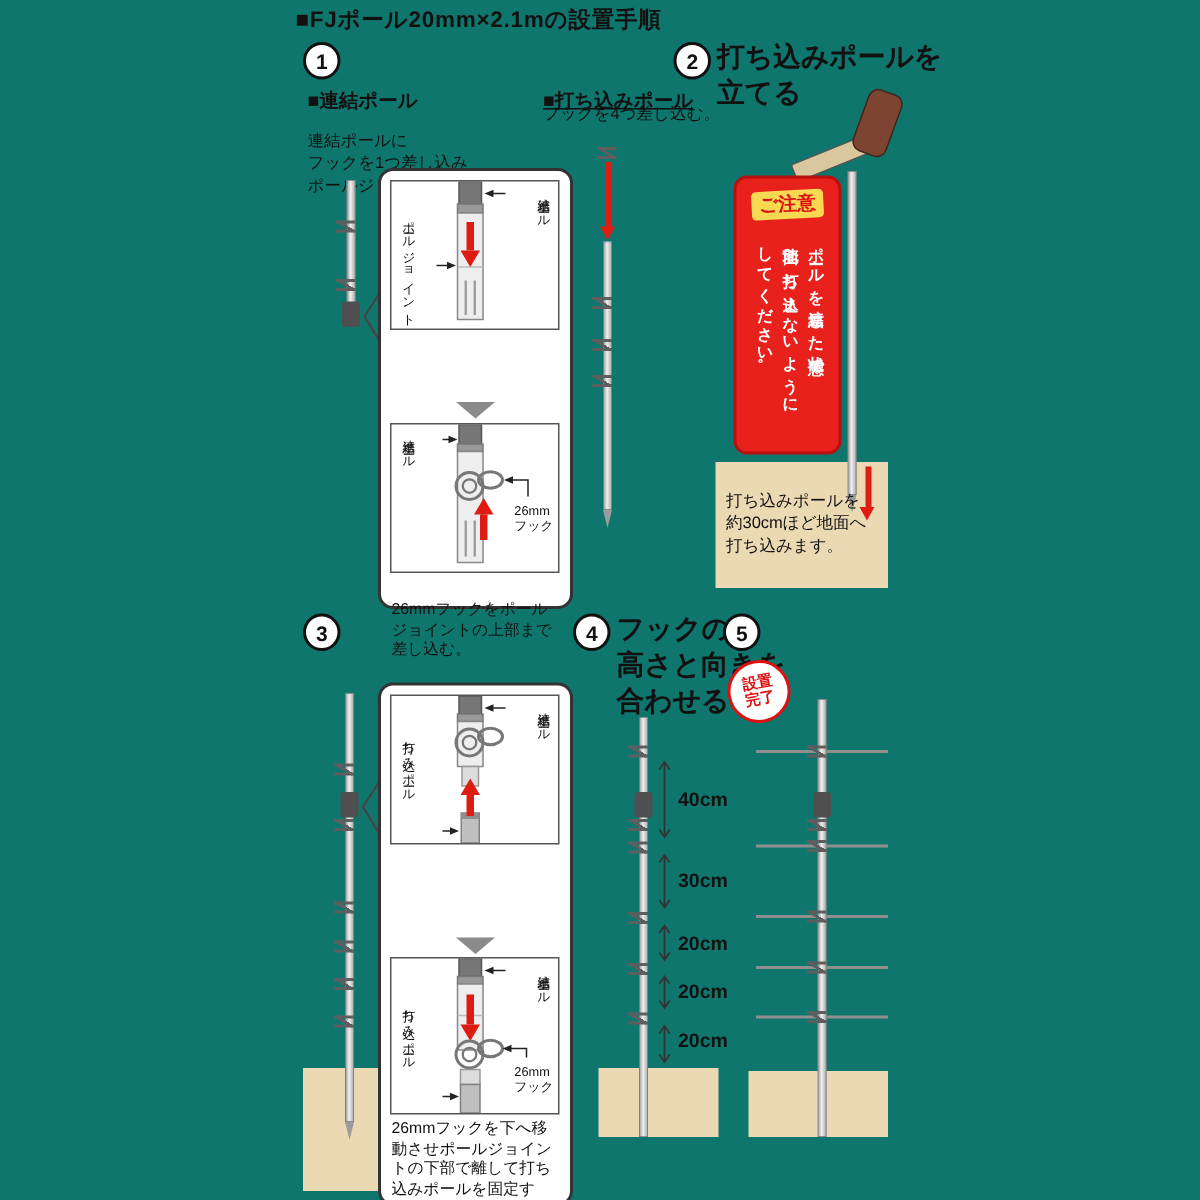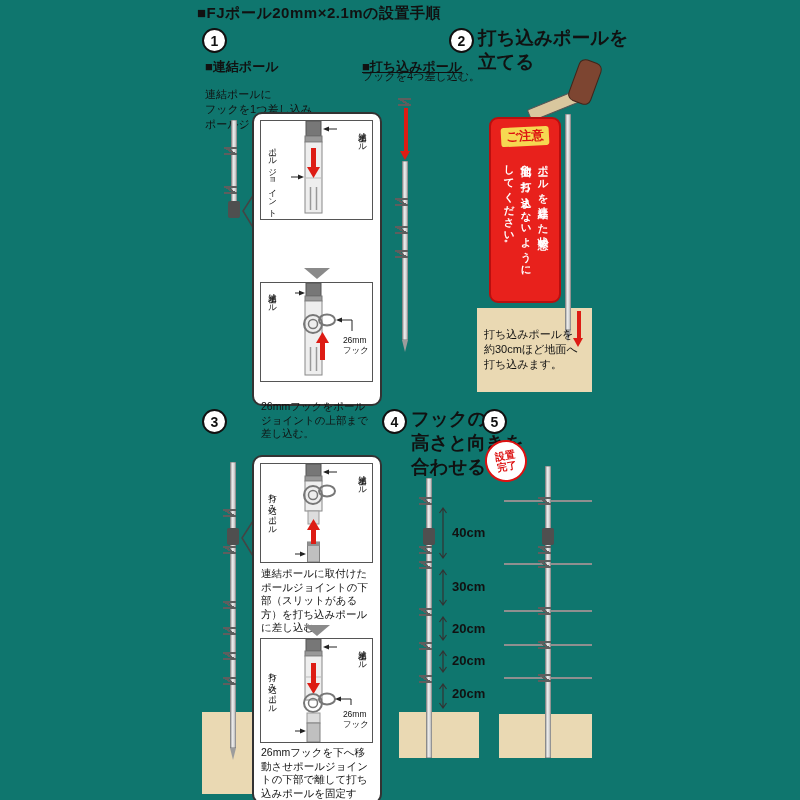--- a/index.html
+++ b/index.html
@@ -196,21 +196,20 @@
         <rect x="50" y="66" width="5" height="14" fill="#dd1c14"></rect>
         <polygon points="46,66 59,66 52.5,55" fill="#dd1c14"></polygon>
         <path d="M76,8 L64,8" stroke="#222" stroke-width="1" fill="none"></path>
         <polygon points="62,8 68,5.5 68,10.5" fill="#222"></polygon>
         <path d="M34,90 L43,90" stroke="#222" stroke-width="1" fill="none"></path>
         <polygon points="45,90 39,87.5 39,92.5" fill="#222"></polygon>
       </svg>
       <span class="vlabel" style="right:4px;top:5px;">連結ポール</span>
       <span class="vlabel" style="left:7px;top:24px;">打ち込みポール</span>
     </div>
-    <div class="cap" style="left:7px;top:110px;width:112px;">連結ポールに取付けたポールジョイントの下部（スリットがある方）を打ち込みポールに差し込む。</div>
     <div class="tri-down" style="top:168px;"></div>
     <div class="diag" style="left:6px;top:181px;width:111px;height:103px;">
       <svg width="111" height="103" viewBox="0 0 111 103">
         <rect x="45" y="0" width="15" height="12" fill="#777" stroke="#555"></rect>
         <rect x="44" y="12" width="17" height="5" fill="#999" stroke="#777"></rect>
         <rect x="44" y="17" width="17" height="44" fill="#eee" stroke="#888"></rect>
         <line x1="44" y1="38" x2="61" y2="38" stroke="#bbb"></line>
         <rect x="50" y="24" width="5" height="20" fill="#dd1c14"></rect>
         <polygon points="46,44 59,44 52.5,55" fill="#dd1c14"></polygon>
         <circle cx="52" cy="64" r="9" fill="none" stroke="#777" stroke-width="2"></circle>

